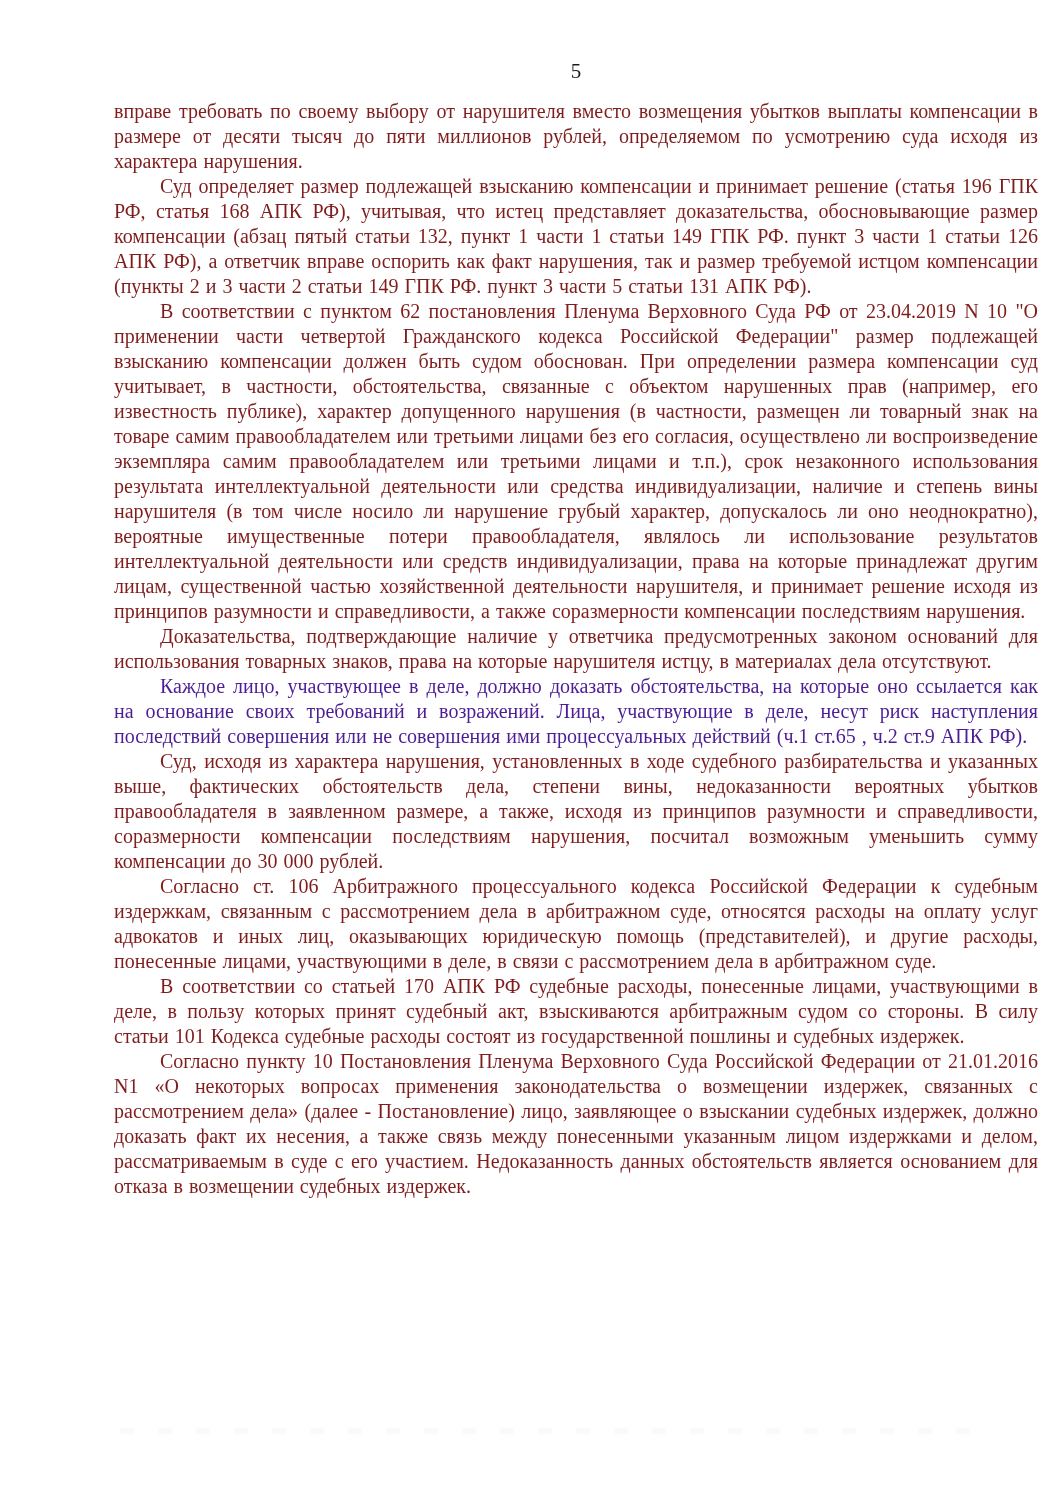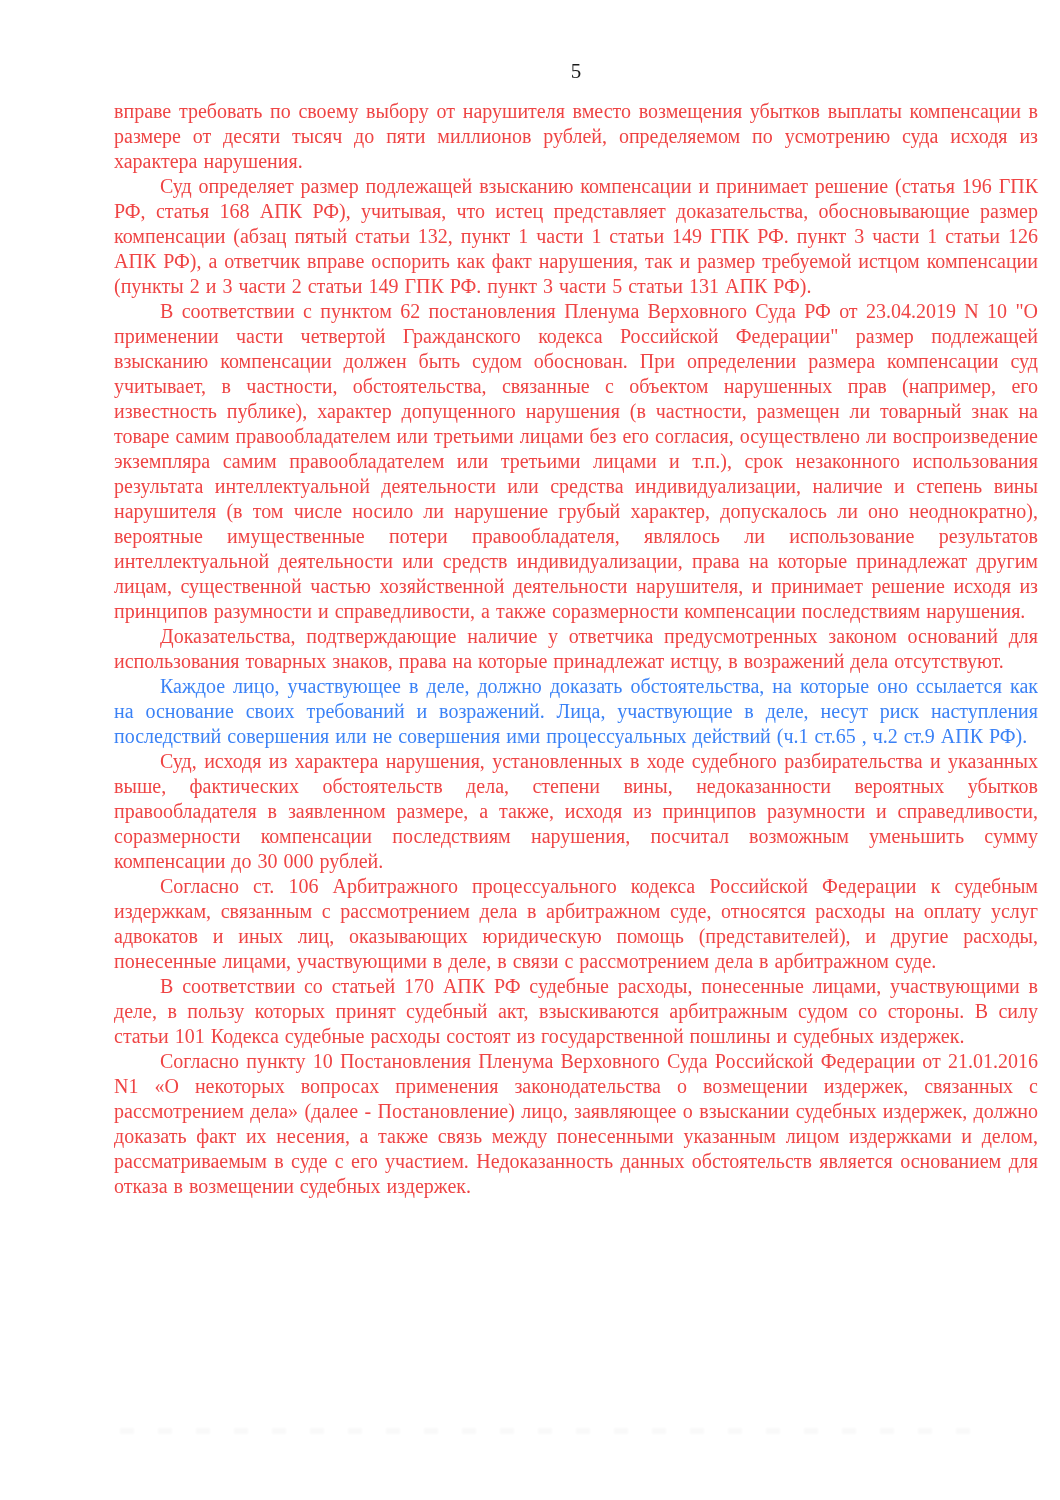--- a/index.html
+++ b/index.html
@@ -27,26 +27,26 @@
     margin-bottom: 15px;
     color: #1a1a1a;
   }
   .body-text p {
     font-size: 20px;
     line-height: 25px;
     text-align: justify;
     text-align-last: left;
     text-indent: 46px;
     word-spacing: 1px;
-    color: #ef4444;
+    color: #7f1d1d;
   }
   
   .body-text p.continuation { text-indent: 0; }
   
-  .body-text p.faded { color: #3b82f6; }
+  .body-text p.faded { color: #4c1d95; }
   
   .scan-artifact {
     position: absolute;
     left: 120px;
     right: 80px;
     top: 1428px;
     height: 6px;
     background: repeating-linear-gradient(
       90deg,
       rgba(0,0,0,0.05) 0 14px,
@@ -60,21 +60,21 @@
 <body>
 
 <div class="page">
 
   <div class="page-number">5</div>
 
   <div class="body-text">
     <p class="continuation">вправе требовать по своему выбору от нарушителя вместо возмещения убытков выплаты компенсации в размере от десяти тысяч до пяти миллионов рублей, определяемом по усмотрению суда исходя из характера нарушения.</p>
     <p>Суд определяет размер подлежащей взысканию компенсации и принимает решение (статья 196 ГПК РФ, статья 168 АПК РФ), учитывая, что истец представляет доказательства, обосновывающие размер компенсации (абзац пятый статьи 132, пункт 1 части 1 статьи 149 ГПК РФ. пункт 3 части 1 статьи 126 АПК РФ), а ответчик вправе оспорить как факт нарушения, так и размер требуемой истцом компенсации (пункты 2 и 3 части 2 статьи 149 ГПК РФ. пункт 3 части 5 статьи 131 АПК РФ).</p>
     <p>В соответствии с пунктом 62 постановления Пленума Верховного Суда РФ от 23.04.2019 N 10 "О применении части четвертой Гражданского кодекса Российской Федерации" размер подлежащей взысканию компенсации должен быть судом обоснован. При определении размера компенсации суд учитывает, в частности, обстоятельства, связанные с объектом нарушенных прав (например, его известность публике), характер допущенного нарушения (в частности, размещен ли товарный знак на товаре самим правообладателем или третьими лицами без его согласия, осуществлено ли воспроизведение экземпляра самим правообладателем или третьими лицами и т.п.), срок незаконного использования результата интеллектуальной деятельности или средства индивидуализации, наличие и степень вины нарушителя (в том числе носило ли нарушение грубый характер, допускалось ли оно неоднократно), вероятные имущественные потери правообладателя, являлось ли использование результатов интеллектуальной деятельности или средств индивидуализации, права на которые принадлежат другим лицам, существенной частью хозяйственной деятельности нарушителя, и принимает решение исходя из принципов разумности и справедливости, а также соразмерности компенсации последствиям нарушения.</p>
-    <p>Доказательства, подтверждающие наличие у ответчика предусмотренных законом оснований для использования товарных знаков, права на которые принадлежат истцу, в возражений дела отсутствуют.</p>
+    <p>Доказательства, подтверждающие наличие у ответчика предусмотренных законом оснований для использования товарных знаков, права на которые нарушителя истцу, в материалах дела отсутствуют.</p>
     <p class="faded">Каждое лицо, участвующее в деле, должно доказать обстоятельства, на которые оно ссылается как на основание своих требований и возражений. Лица, участвующие в деле, несут риск наступления последствий совершения или не совершения ими процессуальных действий (ч.1 ст.65 , ч.2 ст.9 АПК РФ).</p>
     <p>Суд, исходя из характера нарушения, установленных в ходе судебного разбирательства и указанных выше, фактических обстоятельств дела, степени вины, недоказанности вероятных убытков правообладателя в заявленном размере, а также, исходя из принципов разумности и справедливости, соразмерности компенсации последствиям нарушения, посчитал возможным уменьшить сумму компенсации до 30 000 рублей.</p>
     <p>Согласно ст. 106 Арбитражного процессуального кодекса Российской Федерации к судебным издержкам, связанным с рассмотрением дела в арбитражном суде, относятся расходы на оплату услуг адвокатов и иных лиц, оказывающих юридическую помощь (представителей), и другие расходы, понесенные лицами, участвующими в деле, в связи с рассмотрением дела в арбитражном суде.</p>
     <p>В соответствии со статьей 170 АПК РФ судебные расходы, понесенные лицами, участвующими в деле, в пользу которых принят судебный акт, взыскиваются арбитражным судом со стороны. В силу статьи 101 Кодекса судебные расходы состоят из государственной пошлины и судебных издержек.</p>
     <p>Согласно пункту 10 Постановления Пленума Верховного Суда Российской Федерации от 21.01.2016 N1 «О некоторых вопросах применения законодательства о возмещении издержек, связанных с рассмотрением дела» (далее - Постановление) лицо, заявляющее о взыскании судебных издержек, должно доказать факт их несения, а также связь между понесенными указанным лицом издержками и делом, рассматриваемым в суде с его участием. Недоказанность данных обстоятельств является основанием для отказа в возмещении судебных издержек.</p>
   </div>
 
   <div class="scan-artifact"></div>
 
 </div>

